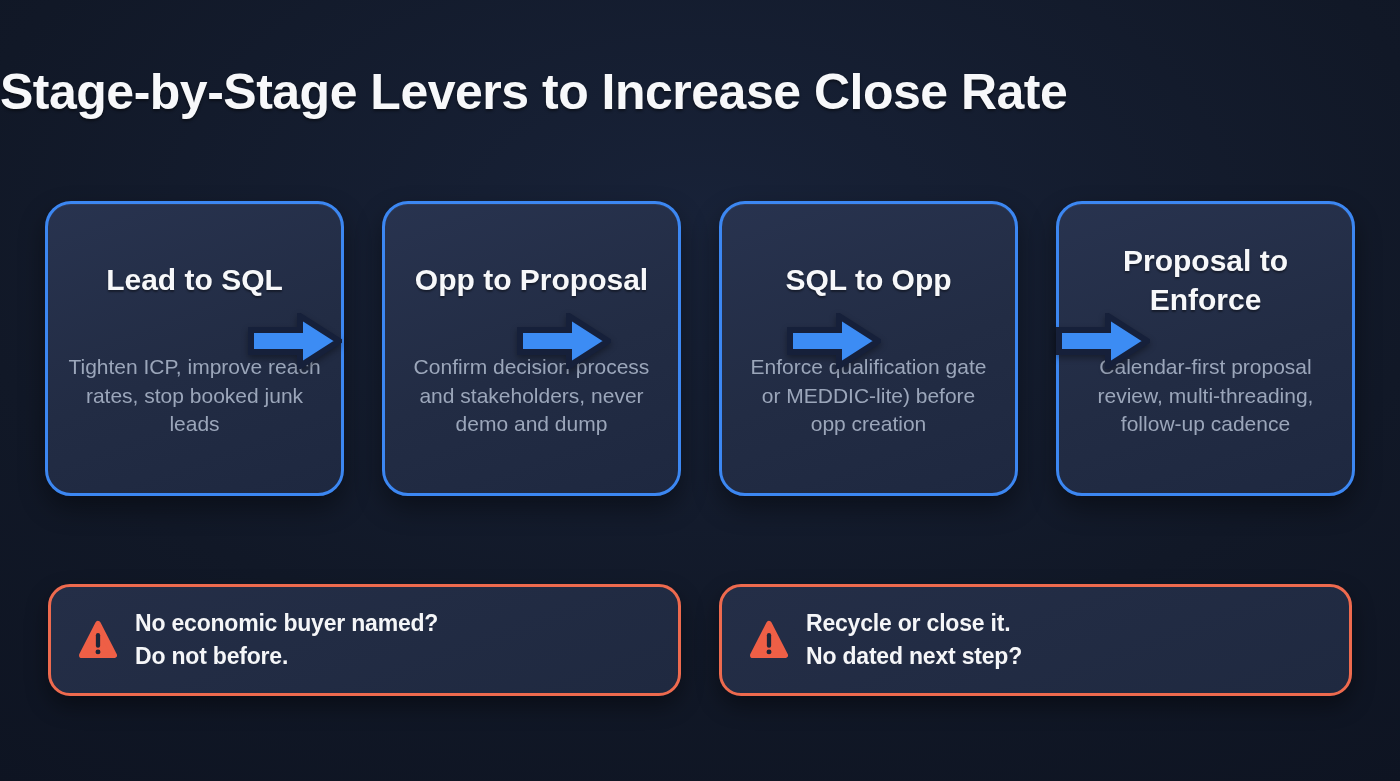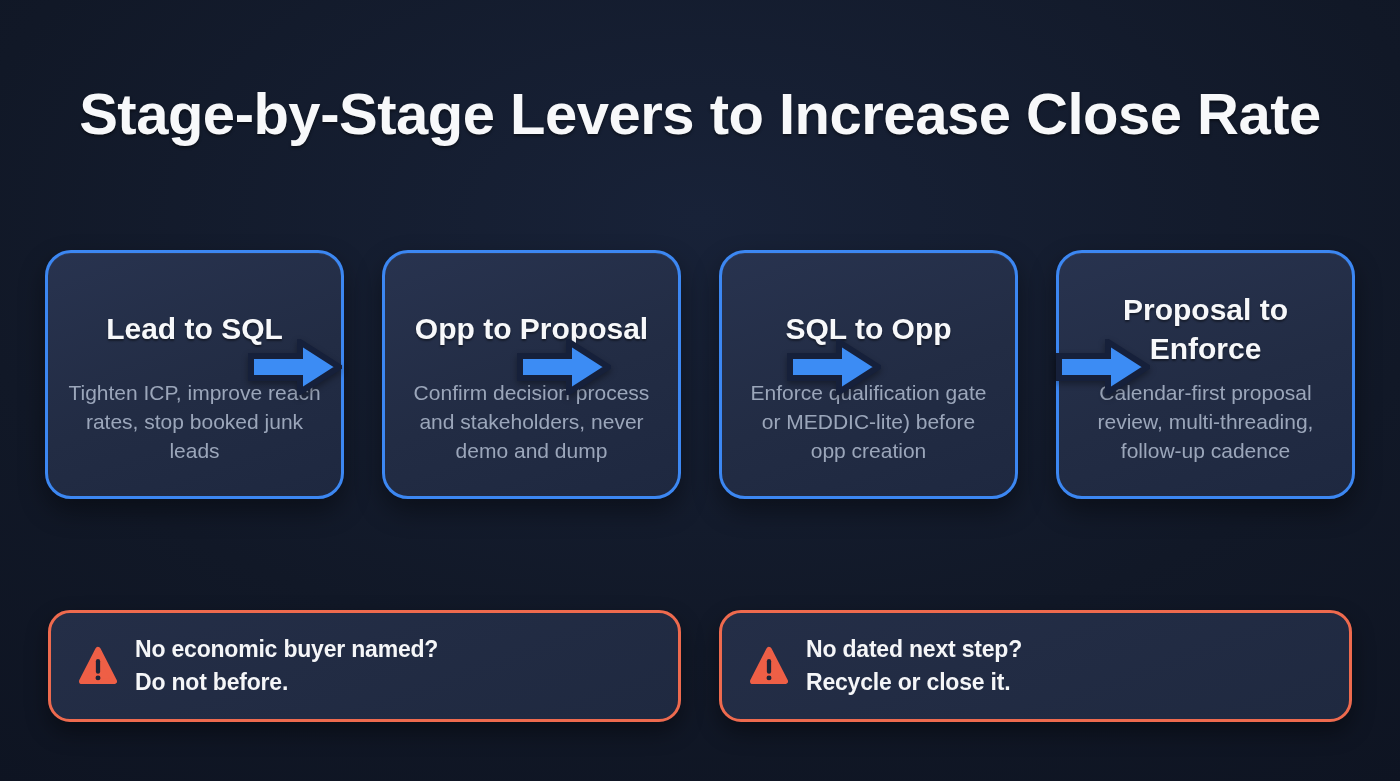--- a/index.html
+++ b/index.html
@@ -9,36 +9,35 @@
   body {
     width: 1400px;
     height: 781px;
     overflow: hidden;
     font-family: "Liberation Sans", sans-serif;
     background: radial-gradient(ellipse 1200px 700px at 50% 28%, #182238 0%, #111827 62%, #0e1422 100%);
     position: relative;
   }
   .title {
     margin: 0;
-    padding-top: 84px;
-    text-align: center;
+    padding-top: 66px;
+    text-align: left;
     color: #f7f8fa;
-    font-size: 58px;
+    font-size: 50px;
     font-weight: bold;
     letter-spacing: -0.5px;
     line-height: 1.05;
     text-shadow: 0 2px 3px rgba(0,0,0,0.45);
   }
   .stages {
     position: relative;
     margin: 82px 45px 0 45px;
     height: 295px;
     display: flex;
     gap: 38px;
-    align-items: center;
   }
   .card {
     flex: 1;
     box-sizing: border-box;
     background: linear-gradient(160deg, #28334f 0%, #222c44 55%, #1e2840 100%);
     border: 3px solid #3c87f2;
     border-radius: 26px;
     box-shadow: 0 12px 26px rgba(0,0,0,0.40), inset 0 1px 0 rgba(255,255,255,0.05);
     display: flex;
     flex-direction: column;
@@ -172,21 +171,21 @@
       </div>
     </div>
 
     <div class="warning">
       <svg class="warning-icon" viewBox="0 0 40 42">
         <path d="M20 4 L37 37 L3 37 Z" fill="#ee5f46" stroke="#ee5f46" stroke-width="6" stroke-linejoin="round"></path>
         <line x1="20" y1="16" x2="20" y2="27" stroke="#1c2538" stroke-width="4.5" stroke-linecap="round"></line>
         <circle cx="20" cy="33.5" r="2.6" fill="#1c2538"></circle>
       </svg>
       <div class="warning-text">
+        <span>Recycle or close it.</span>
         <span>No dated next step?</span>
-        <span>Recycle or close it.</span>
       </div>
     </div>
 
 
   </div>
 
 </div>
 
 </body></html>

